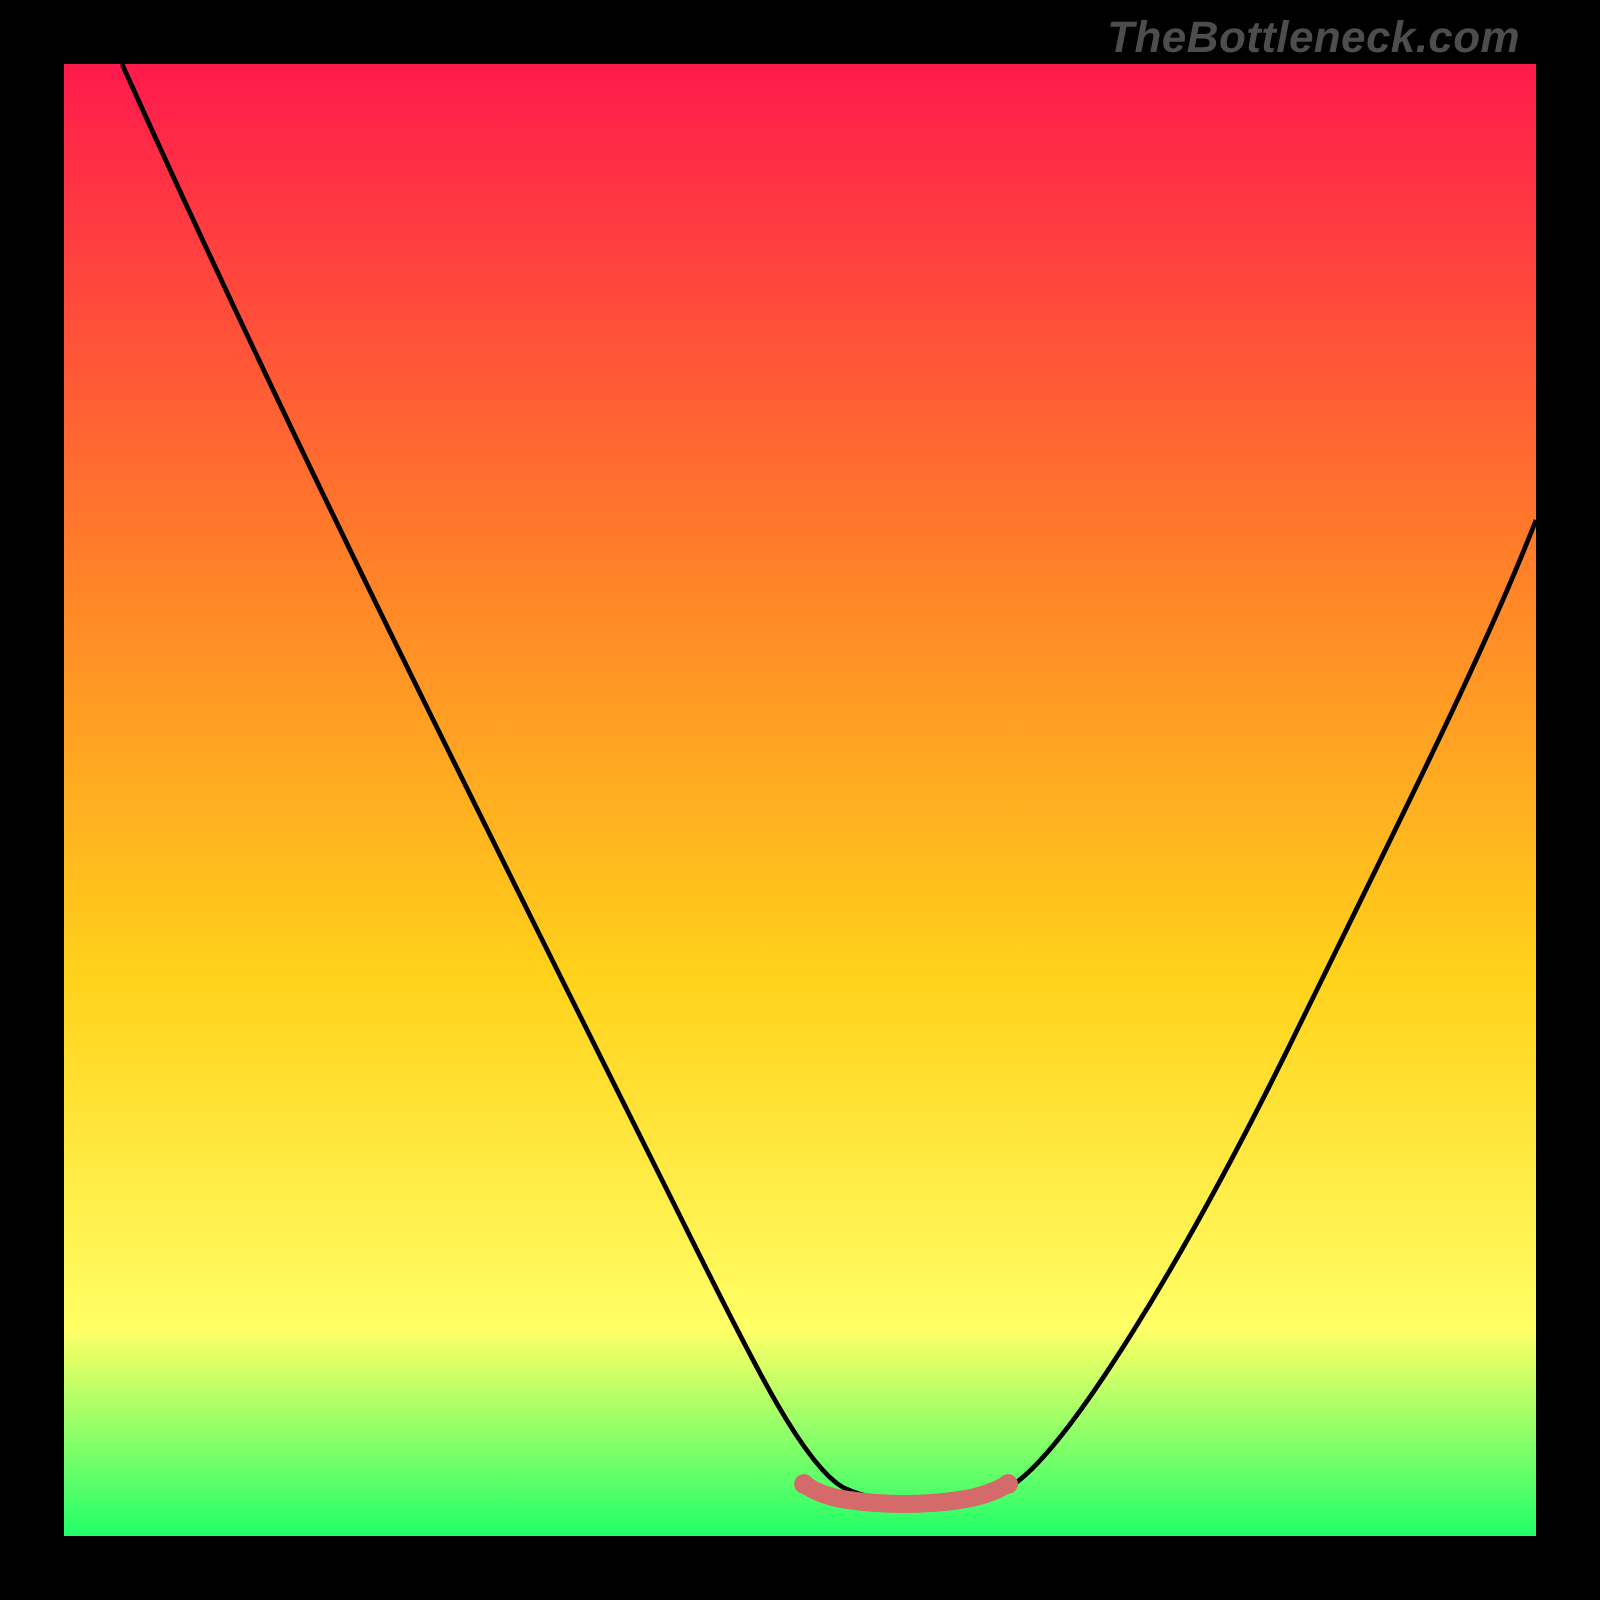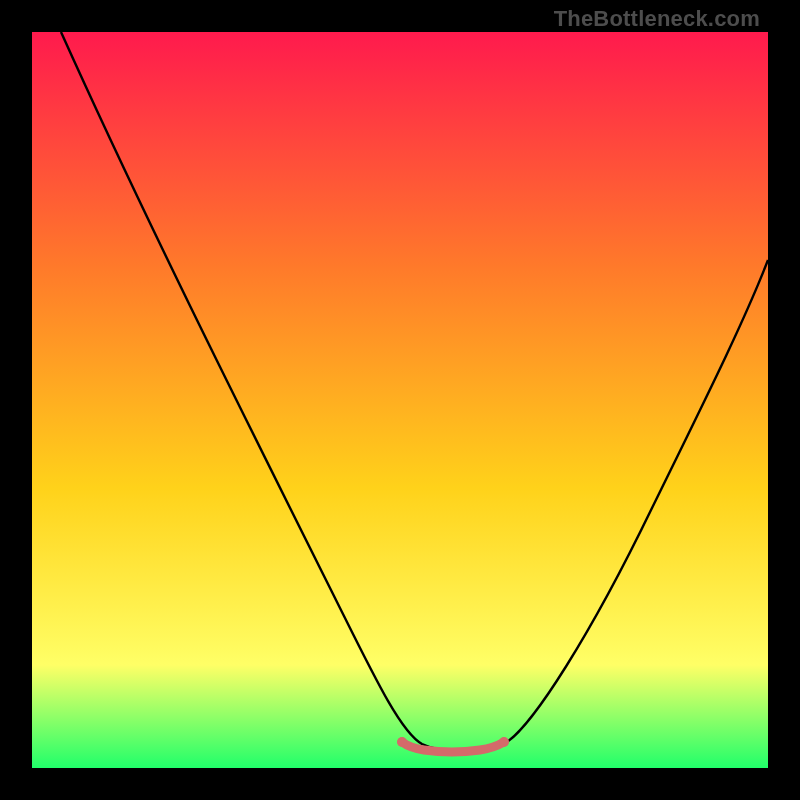--- a/index.html
+++ b/index.html
@@ -37,20 +37,21 @@
   }
   .watermark {
     position: absolute;
     top: 6px;
     right: 40px;
     color: #4d4d4d;
     font-size: 22px;
     font-weight: 600;
     letter-spacing: 0.2px;
     user-select: none;
+    font-style: italic;
   }
 </style>
 </head>
 <body>
 
 <div class="frame">
 
   <div class="plot-area">
 
     <svg class="gradient-bg" viewBox="0 0 736 736" preserveAspectRatio="none">

